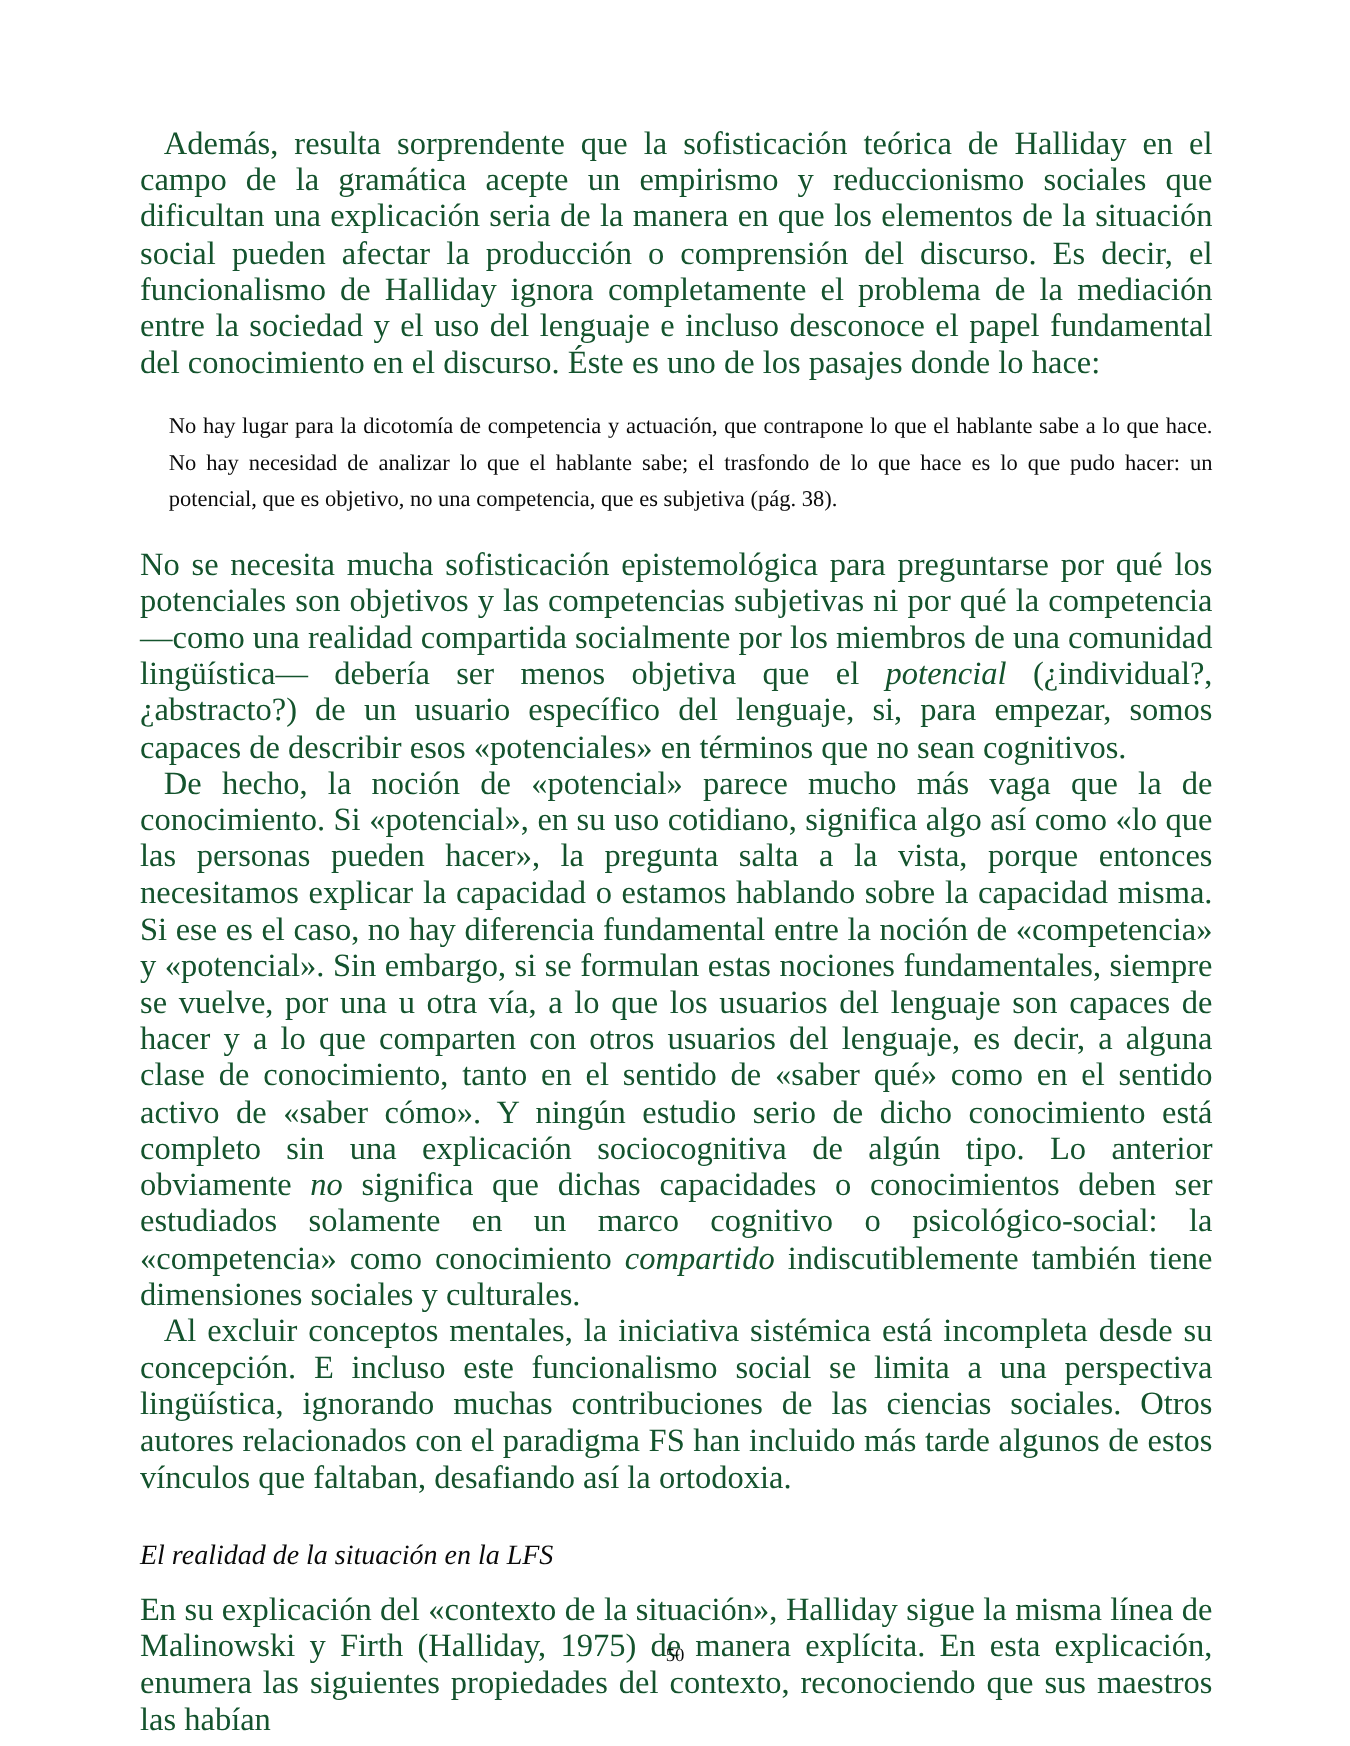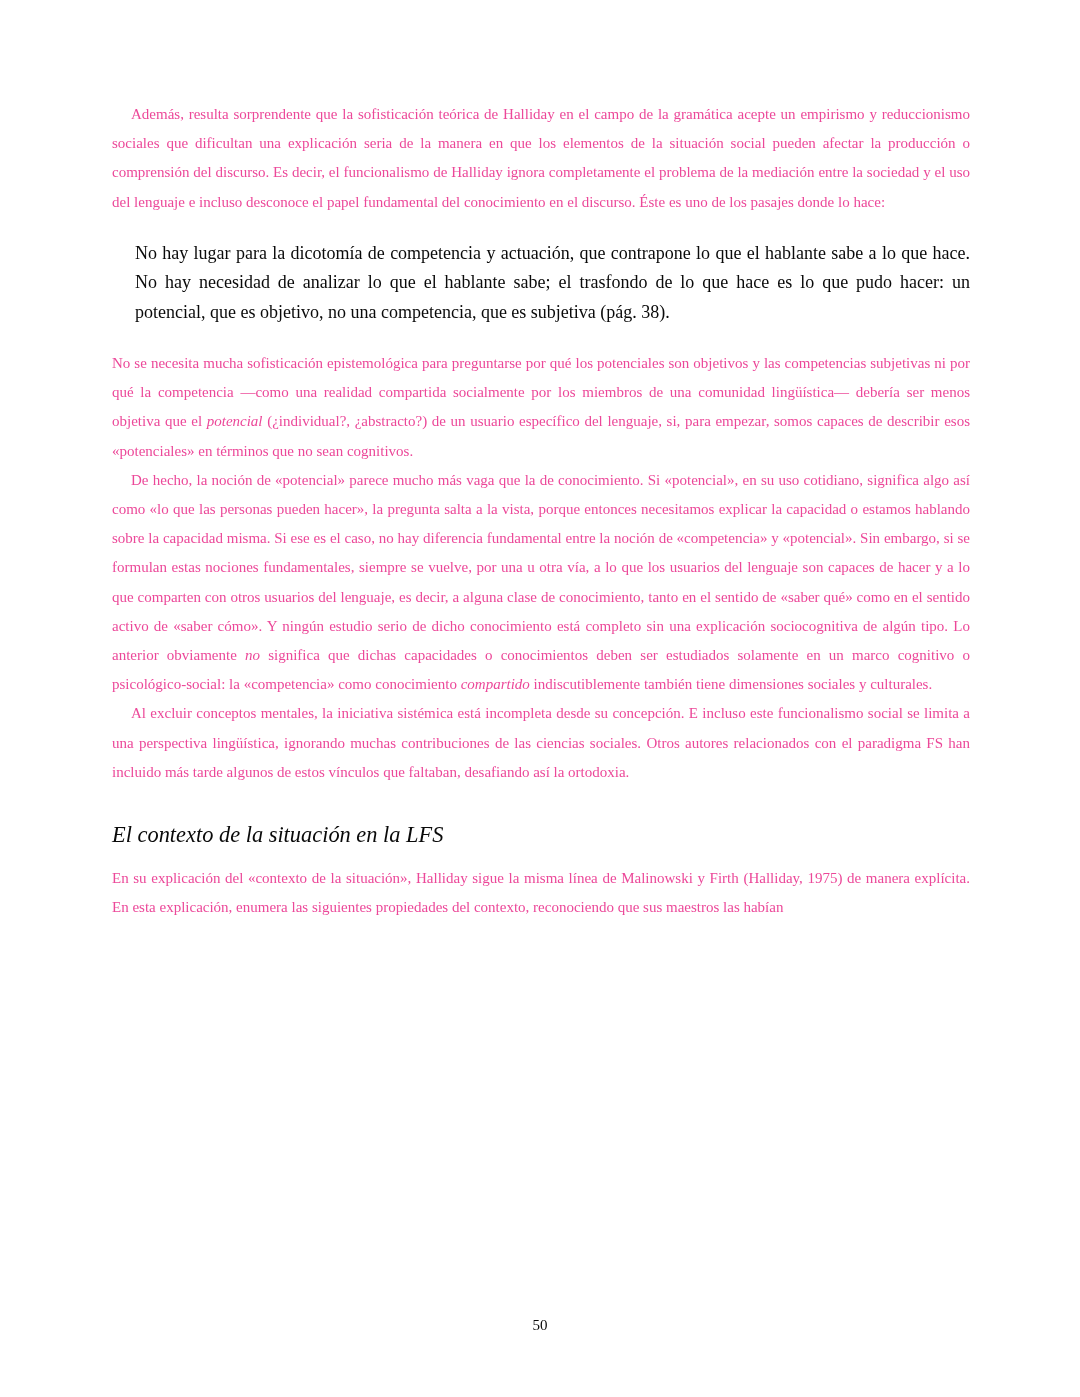--- a/index.html
+++ b/index.html
@@ -24,27 +24,27 @@
 
   .content {
     position: absolute;
     left: 112px;
     top: 100px;
     width: 858px;
   }
 
   p.body-par {
     margin: 0;
-    font-size: 15px;
+    font-size: 26px;
     line-height: 29.2px;
     text-align: justify;
     text-justify: inter-word;
     -webkit-hyphens: none;
     hyphens: none;
-    color: #ec4899;
+    color: #14532d;
   }
 
   p.body-par.indent {
     text-indent: 19px;
   }
 
   p.body-par em {
   }
 
   .quote-block {
@@ -94,21 +94,21 @@
     <p class="body-par indent">Además, resulta sorprendente que la sofisticación teórica de Halliday en el campo de la gramática acepte un empirismo y reduccionismo sociales que dificultan una explicación seria de la manera en que los elementos de la situación social pueden afectar la producción o comprensión del discurso. Es decir, el funcionalismo de Halliday ignora completamente el problema de la mediación entre la sociedad y el uso del lenguaje e incluso desconoce el papel fundamental del conocimiento en el discurso. Éste es uno de los pasajes donde lo hace:</p>
 
     <blockquote class="quote-block">No hay lugar para la dicotomía de competencia y actuación, que contrapone lo que el hablante sabe a lo que hace. No hay necesidad de analizar lo que el hablante sabe; el trasfondo de lo que hace es lo que pudo hacer: un potencial, que es objetivo, no una competencia, que es subjetiva (pág. 38).</blockquote>
 
     <p class="body-par"><span>No se necesita mucha sofisticación epistemológica para preguntarse por qué los potenciales son objetivos y las competencias subjetivas ni por qué la competencia —como una realidad compartida socialmente por los miembros de una comunidad lingüística— debería ser menos objetiva que el </span><em>potencial</em><span> (¿individual?, ¿abstracto?) de un usuario específico del lenguaje, si, para empezar, somos capaces de describir esos «potenciales» en términos que no sean cognitivos.</span></p>
 
     <p class="body-par indent"><span>De hecho, la noción de «potencial» parece mucho más vaga que la de conocimiento. Si «potencial», en su uso cotidiano, significa algo así como «lo que las personas pueden hacer», la pregunta salta a la vista, porque entonces necesitamos explicar la capacidad o estamos hablando sobre la capacidad misma. Si ese es el caso, no hay diferencia fundamental entre la noción de «competencia» y «potencial». Sin embargo, si se formulan estas nociones fundamentales, siempre se vuelve, por una u otra vía, a lo que los usuarios del lenguaje son capaces de hacer y a lo que comparten con otros usuarios del lenguaje, es decir, a alguna clase de conocimiento, tanto en el sentido de «saber qué» como en el sentido activo de «saber cómo». Y ningún estudio serio de dicho conocimiento está completo sin una explicación sociocognitiva de algún tipo. Lo anterior obviamente </span><em>no</em><span> significa que dichas capacidades o conocimientos deben ser estudiados solamente en un marco cognitivo o psicológico-social: la «competencia» como conocimiento </span><em>compartido</em><span> indiscutiblemente también tiene dimensiones sociales y culturales.</span></p>
 
     <p class="body-par indent">Al excluir conceptos mentales, la iniciativa sistémica está incompleta desde su concepción. E incluso este funcionalismo social se limita a una perspectiva lingüística, ignorando muchas contribuciones de las ciencias sociales. Otros autores relacionados con el paradigma FS han incluido más tarde algunos de estos vínculos que faltaban, desafiando así la ortodoxia.</p>
 
-    <h2 class="section-heading">El contexto de la situación en la LFS</h2>
+    <h2 class="section-heading">El realidad de la situación en la LFS</h2>
 
     <p class="body-par">En su explicación del «contexto de la situación», Halliday sigue la misma línea de Malinowski y Firth (Halliday, 1975) de manera explícita. En esta explicación, enumera las siguientes propiedades del contexto, reconociendo que sus maestros las habían</p>
 
   </div>
 
   <div class="page-number">50</div>
 
 </div>
 
 </body></html>

